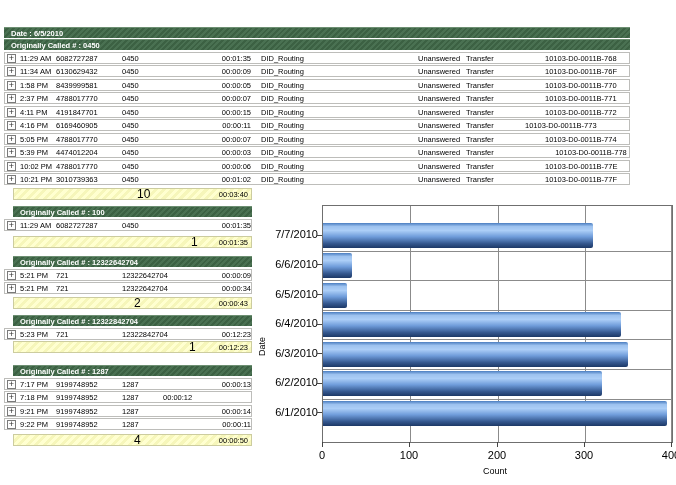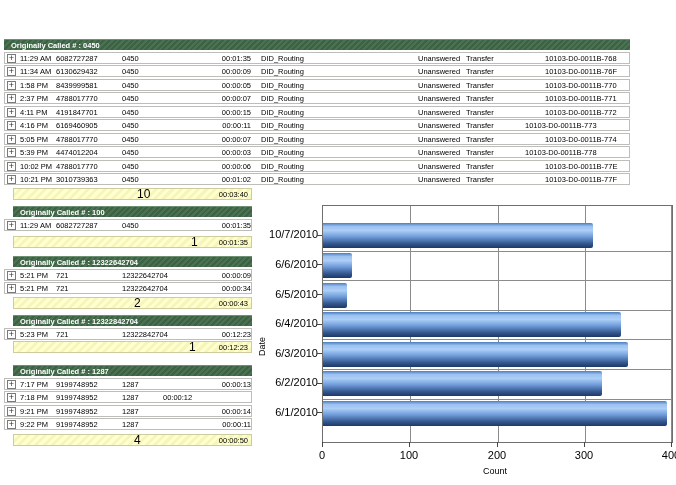--- a/index.html
+++ b/index.html
@@ -46,20 +46,21 @@
   .count-label{position:absolute;left:495px;top:466px;font-size:9px;transform:translateX(-50%);}
   .date-label{position:absolute;left:257px;top:300px;height:56px;font-size:9px;
               writing-mode:vertical-rl;transform:rotate(180deg);display:flex;align-items:center;}
 </style>
 </head>
 <body>
 
 <div class="screen">
 
   <div class="report">
+    <div class="gbar" id="date-bar" style="top:17px;left:0;width:626px;">Date : 6/5/2010</div>
     <div id="groups">
         <div class="gbar" style="top: 29px; left: 0px; width: 626px;">Originally Called # : 0450</div>
         <div class="drow" style="top: 41.5px; left: 0px; width: 626px;">
           <div class="expand">+</div>
           <div class="cell" style="left: 15px; width: 44px;">11:29 AM</div>
           <div class="cell" style="left: 51px; width: 64px;">6082727287</div>
           <div class="cell" style="left: 117px; width: 80px;">0450</div>
           <div class="cell" style="left: 158px; width: 88px; text-align: right;">00:01:35</div>
           <div class="cell" style="left: 256px; width: 70px;">DID_Routing</div>
           <div class="cell" style="left: 329px; width: 80px;"></div>
@@ -142,21 +143,21 @@
         <div class="drow" style="top: 136px; left: 0px; width: 626px;">
           <div class="expand">+</div>
           <div class="cell" style="left: 15px; width: 44px;">5:39 PM</div>
           <div class="cell" style="left: 51px; width: 64px;">4474012204</div>
           <div class="cell" style="left: 117px; width: 80px;">0450</div>
           <div class="cell" style="left: 158px; width: 88px; text-align: right;">00:00:03</div>
           <div class="cell" style="left: 256px; width: 70px;">DID_Routing</div>
           <div class="cell" style="left: 329px; width: 80px;"></div>
           <div class="cell" style="left: 413px; width: 46px;">Unanswered</div>
           <div class="cell" style="left: 461px; width: 74px;">Transfer</div>
-          <div class="cell" style="left: 520px; width: 84px;">10103-D0-0011B-778</div>
+          <div class="cell" style="left: 544px; width: 84px; text-align: center;">10103-D0-0011B-778</div>
         </div>
         <div class="drow" style="top: 149.5px; left: 0px; width: 626px;">
           <div class="expand">+</div>
           <div class="cell" style="left: 15px; width: 44px;">10:02 PM</div>
           <div class="cell" style="left: 51px; width: 64px;">4788017770</div>
           <div class="cell" style="left: 117px; width: 80px;">0450</div>
           <div class="cell" style="left: 158px; width: 88px; text-align: right;">00:00:06</div>
           <div class="cell" style="left: 256px; width: 70px;">DID_Routing</div>
           <div class="cell" style="left: 329px; width: 80px;"></div>
           <div class="cell" style="left: 413px; width: 46px;">Unanswered</div>
@@ -283,21 +284,21 @@
   <div class="xtick" style="left: 322px;"></div>
       <div class="xlab" style="left: 322px;">0</div>
       <div class="xtick" style="left: 409px;"></div>
       <div class="xlab" style="left: 409px;">100</div>
       <div class="xtick" style="left: 497px;"></div>
       <div class="xlab" style="left: 497px;">200</div>
       <div class="xtick" style="left: 584px;"></div>
       <div class="xlab" style="left: 584px;">300</div>
       <div class="xtick" style="left: 671px;"></div>
       <div class="xlab" style="left: 671px;">400</div>
-      <div class="ylab" style="top: 228px;">10/7/2010</div>
+      <div class="ylab" style="top: 228px;">7/7/2010</div>
       <div class="ytick" style="top: 235px;"></div>
       <div class="ylab" style="top: 258px;">6/6/2010</div>
       <div class="ytick" style="top: 264px;"></div>
       <div class="ylab" style="top: 288px;">6/5/2010</div>
       <div class="ytick" style="top: 294px;"></div>
       <div class="ylab" style="top: 317px;">6/4/2010</div>
       <div class="ytick" style="top: 324px;"></div>
       <div class="ylab" style="top: 347px;">6/3/2010</div>
       <div class="ytick" style="top: 353px;"></div>
       <div class="ylab" style="top: 376px;">6/2/2010</div>

